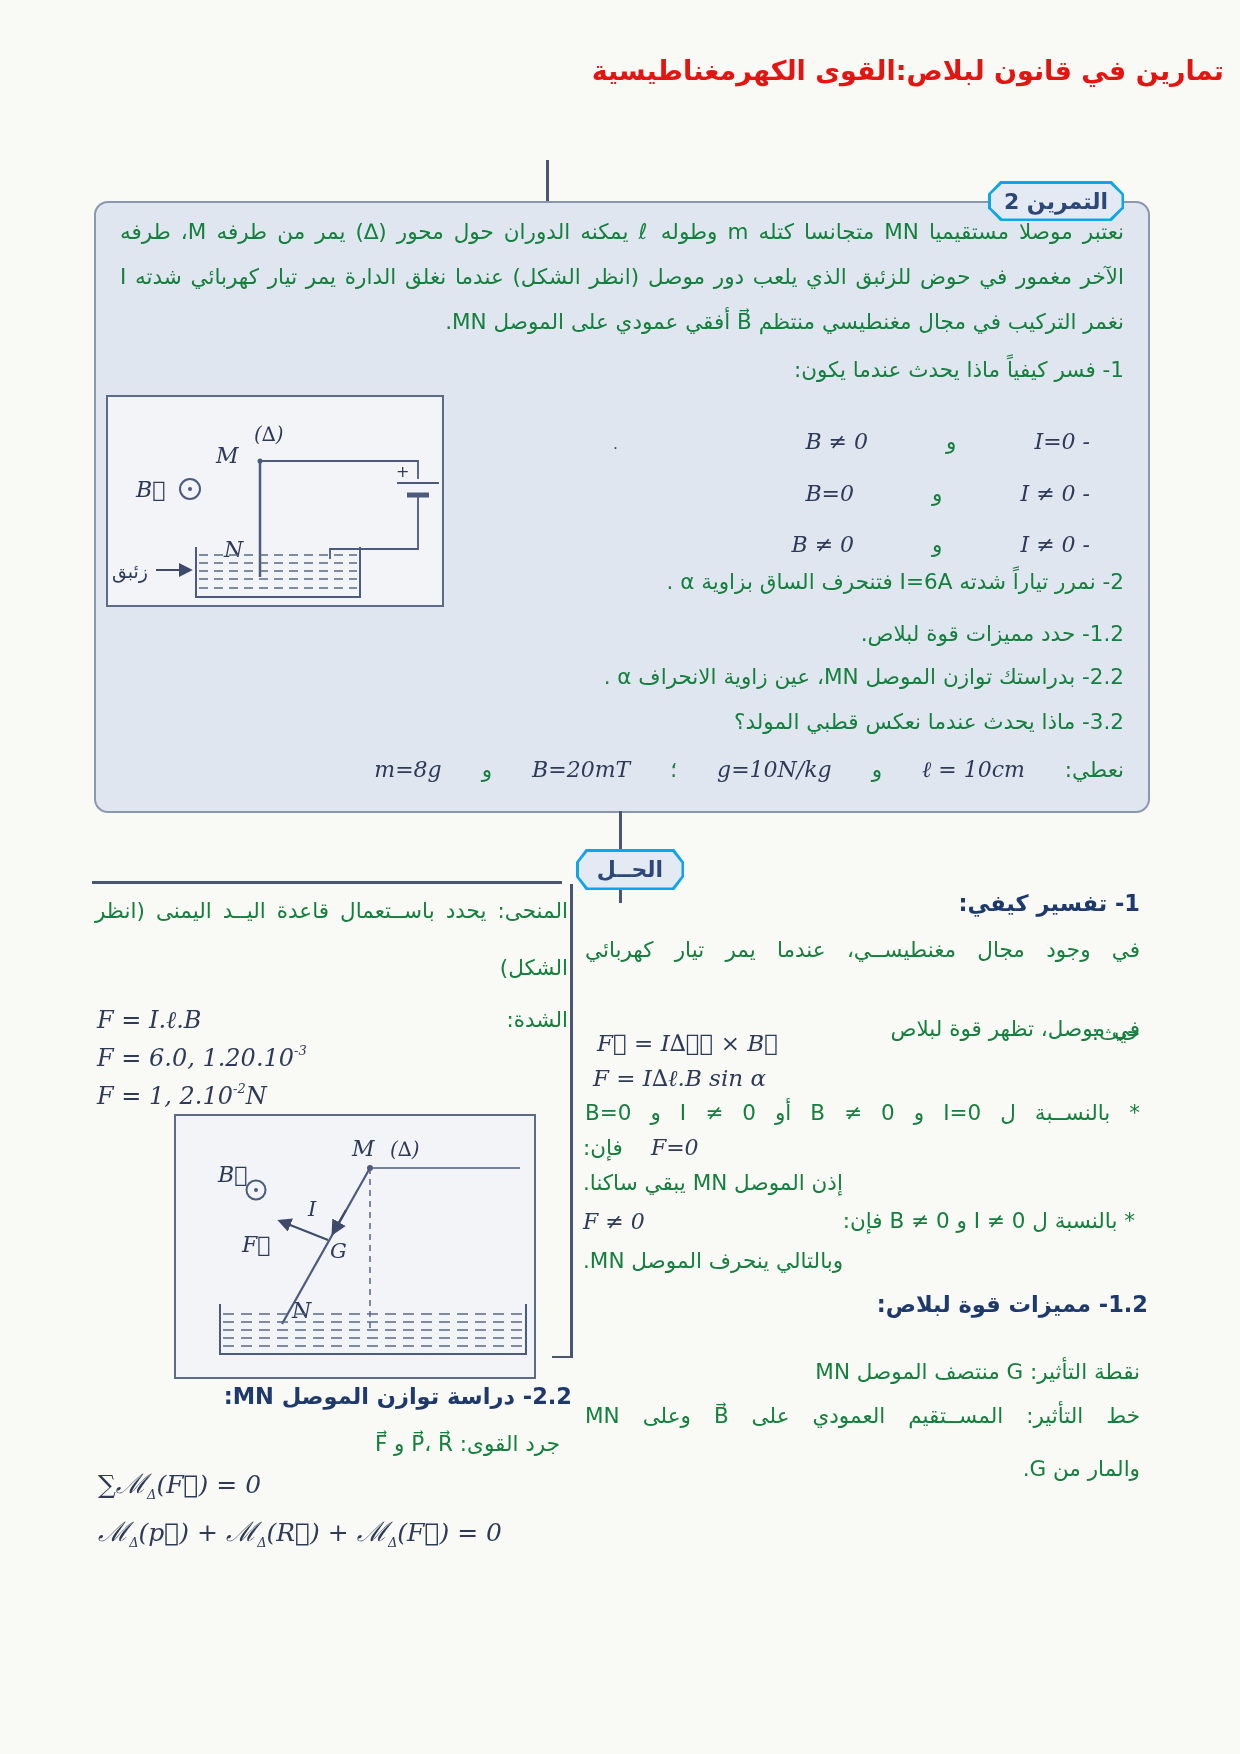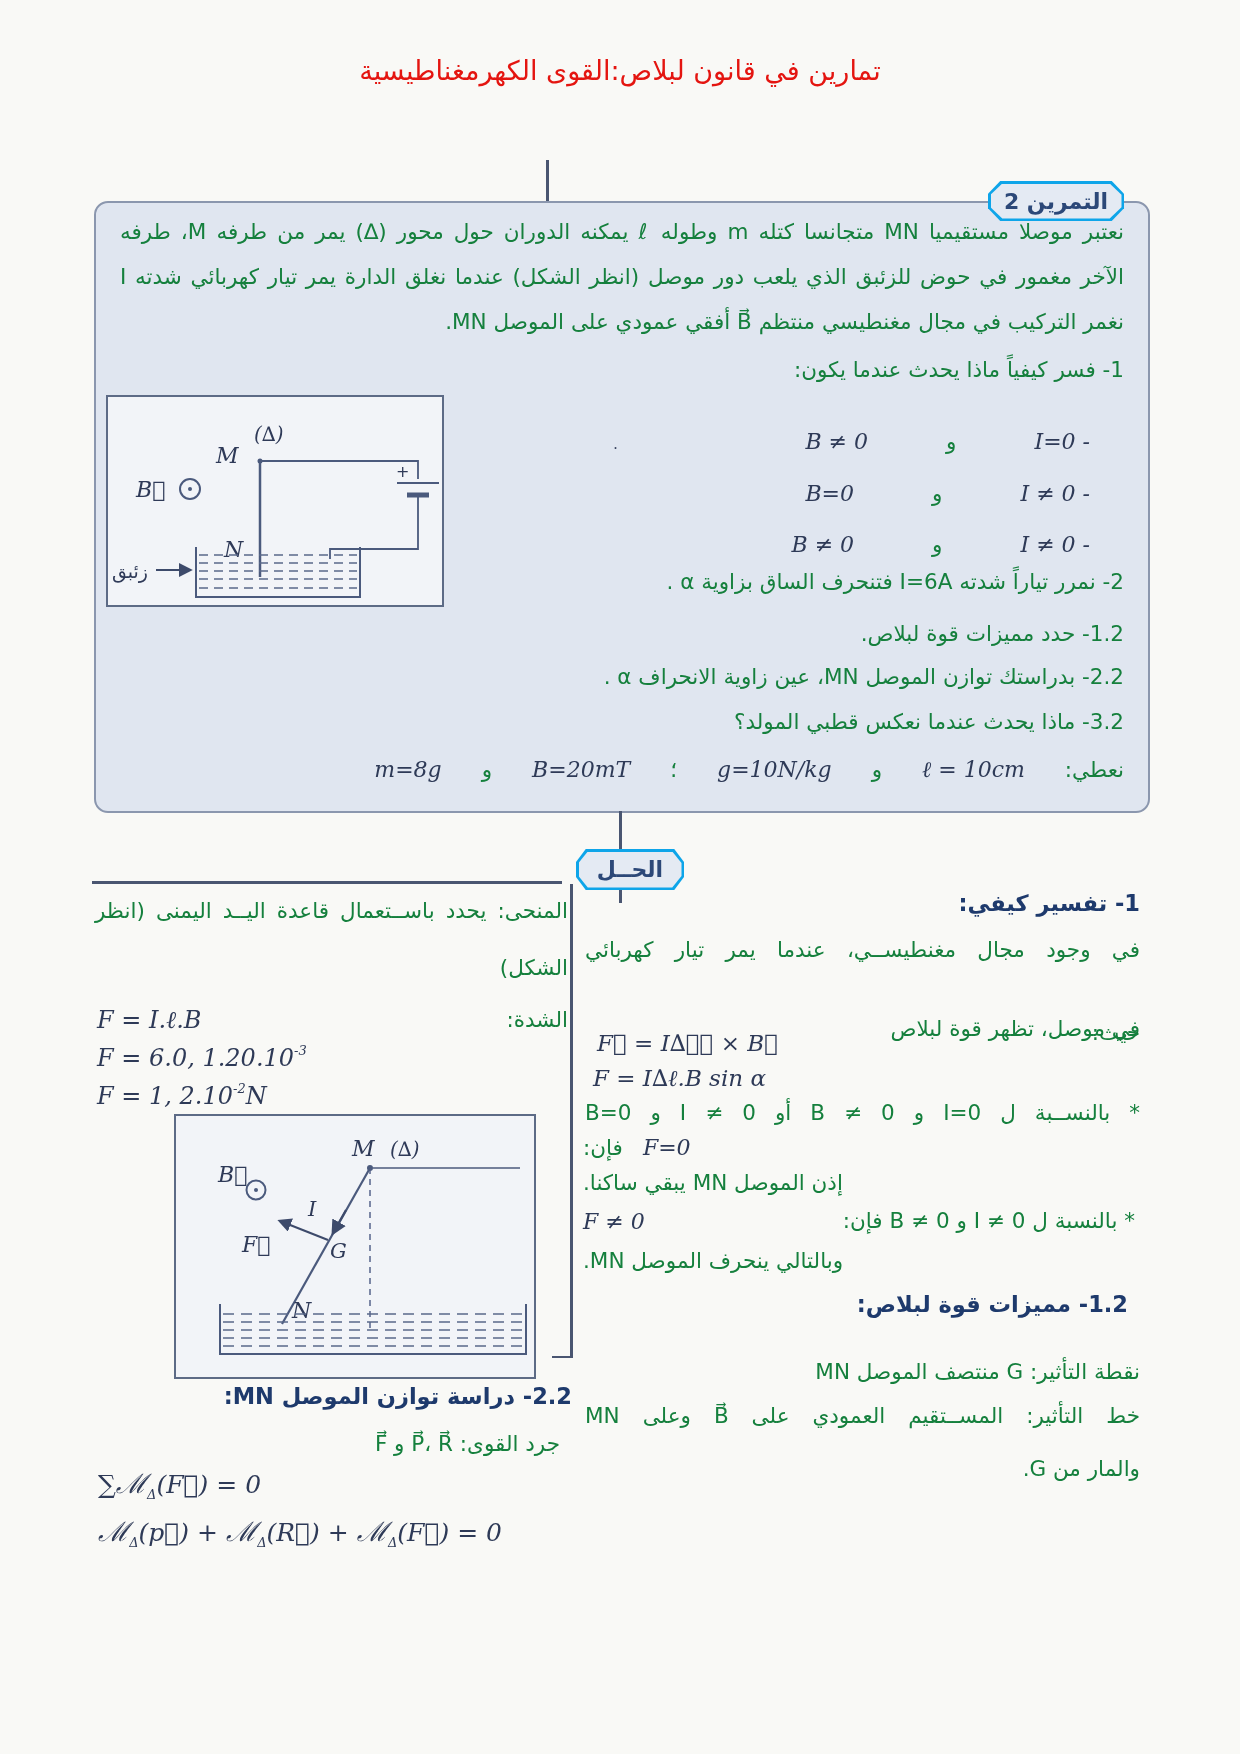--- a/index.html
+++ b/index.html
@@ -22,21 +22,21 @@
   .figbox{background:#f2f4f8;border:2px solid #5d6b86;}
   sup.e{font-size:13px;position:relative;top:-2px;}
   sub.s{font-size:13px;}
   .scriptM{font-family:"DejaVu Serif",serif;font-style:italic;font-size:27px;}
 </style>
 </head>
 <body>
 
 <div id="page">
 
-  <div class="abs" style="left:0;right:0;top:55px;text-align:center;font-family:'DejaVu Sans',sans-serif;font-weight:normal;font-size:27px;color:#e41510;direction:rtl;">تمارين في قانون لبلاص:القوى الكهرمغناطيسية</div>
+  <div class="abs" style="left:0;right:16px;top:55px;font-family:'DejaVu Sans',sans-serif;font-weight:bold;font-size:27px;color:#e41510;direction:rtl;">تمارين في قانون لبلاص:القوى الكهرمغناطيسية</div>
 
   <div class="abs ln" style="left:546px;top:160px;width:3px;height:42px;"></div>
 
   <div class="abs" style="left:94px;top:201px;width:1052px;height:608px;background:#e0e6f0;border:2px solid #8b97ae;border-radius:14px;"></div>
 
   <div class="abs badge" style="left:988px;top:181px;width:136px;height:40px;">
     <div class="badge-in">التمرين 2</div>
   </div>
 
   <div class="abs ar just" style="left:120px;right:116px;top:218px;">نعتبر موصلا مستقيميا MN متجانسا كتله m وطوله ℓ يمكنه الدوران حول محور (∆) يمر من طرفه M، طرفه</div>
@@ -126,29 +126,29 @@
   <div class="abs ln" style="left:570px;top:884px;width:2.5px;height:474px;"></div>
   <div class="abs ln" style="left:552px;top:1356px;width:20px;height:2px;"></div>
 
   <div class="abs ar hd" style="right:100px;top:889px;">1- تفسير كيفي:</div>
   <div class="abs ar just" style="left:585px;right:100px;top:936px;">في وجود مجال مغنطيســي، عندما يمر تيار كهربائي</div>
   <div class="abs ar tr" style="right:100px;top:979px;margin-top:36px;">في موصل، تظهر قوة لبلاص</div>
   <div class="abs ar" style="right:100px;top:1019px;">حيث:</div>
   <div class="abs mt" style="left:597px;top:1030px;font-size:23px;">F⃗ = I∆ℓ⃗ × B⃗</div>
   <div class="abs mt" style="left:593px;top:1065px;font-size:23px;">F = I∆ℓ.B sin α</div>
   <div class="abs ar just" style="left:585px;right:100px;top:1099px;">* بالنســبة ل I=0 و B ≠ 0  أو  I ≠ 0 و B=0</div>
-  <div class="abs" style="left:583px;top:1134px;display:flex;gap:20px;align-items:baseline;">
+  <div class="abs" style="left:583px;top:1134px;display:flex;gap:28px;align-items:baseline;">
     <span class="ar">فإن:</span>
     <span class="mt" style="font-size:22px;">F=0</span>
   </div>
   <div class="abs ar" style="left:583px;top:1169px;">إذن الموصل MN يبقي ساكنا.</div>
   <div class="abs ar" style="right:105px;top:1207px;">* بالنسبة ل I ≠ 0  و  B ≠ 0   فإن:</div>
   <div class="abs mt" style="left:583px;top:1209px;font-size:22px;">F ≠ 0</div>
   <div class="abs ar" style="left:583px;top:1247px;">وبالتالي ينحرف الموصل MN.</div>
-  <div class="abs ar hd" style="right:112px;top:1290px;">1.2- مميزات قوة لبلاص:</div>
+  <div class="abs ar hd" style="right:92px;top:1290px;">1.2- مميزات قوة لبلاص:</div>
   <div class="abs ar" style="right:100px;top:1358px;">نقطة التأثير: G منتصف الموصل MN</div>
   <div class="abs ar just" style="left:585px;right:100px;top:1402px;">خط التأثير: المســتقيم العمودي على B⃗ وعلى MN</div>
   <div class="abs ar tr" style="right:100px;top:1455px;">والمار من G.</div>
 
   <div class="abs ar just" style="left:95px;right:672px;top:897px;">المنحى: يحدد باســتعمال قاعدة اليــد اليمنى (انظر</div>
   <div class="abs ar tr" style="right:672px;top:954px;">الشكل)</div>
   <div class="abs ar tr" style="right:672px;top:1006px;margin-left:48px;">الشدة:</div>
   <div class="abs mt" style="left:97px;top:1006px;font-size:24px;">F = I.ℓ.B</div>
   <div class="abs mt" style="left:97px;top:1044px;font-size:24px;">
     <span>F = 6.0, 1.20.10</span><sup class="e">-3</sup>

